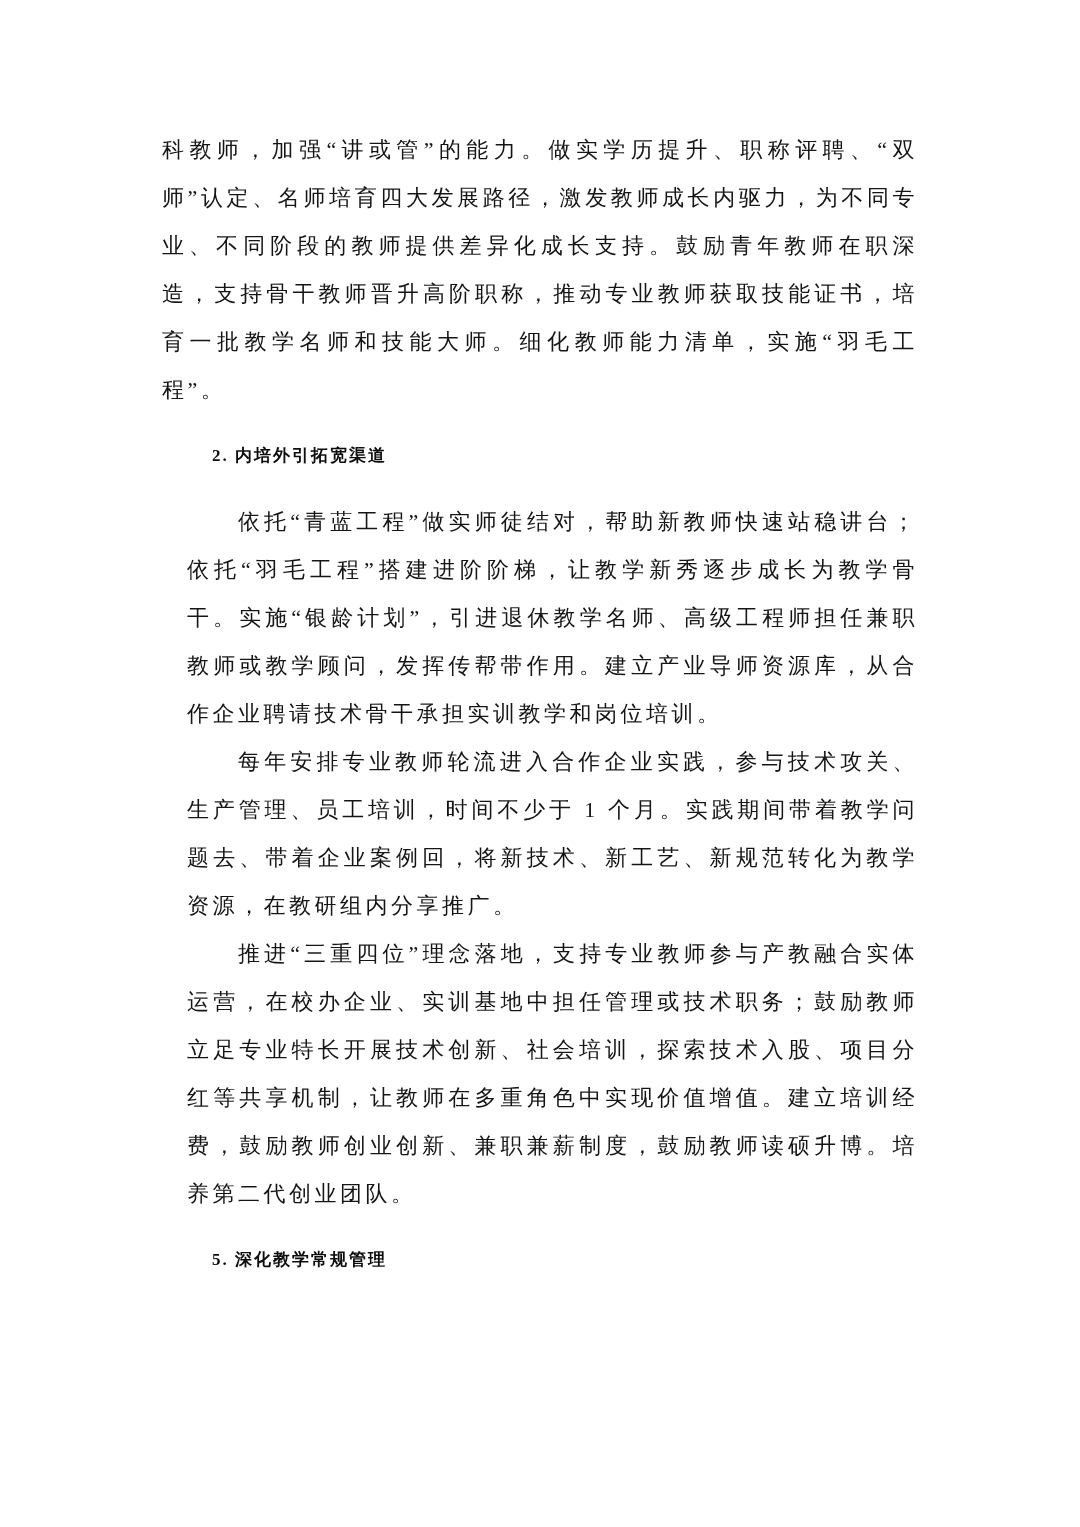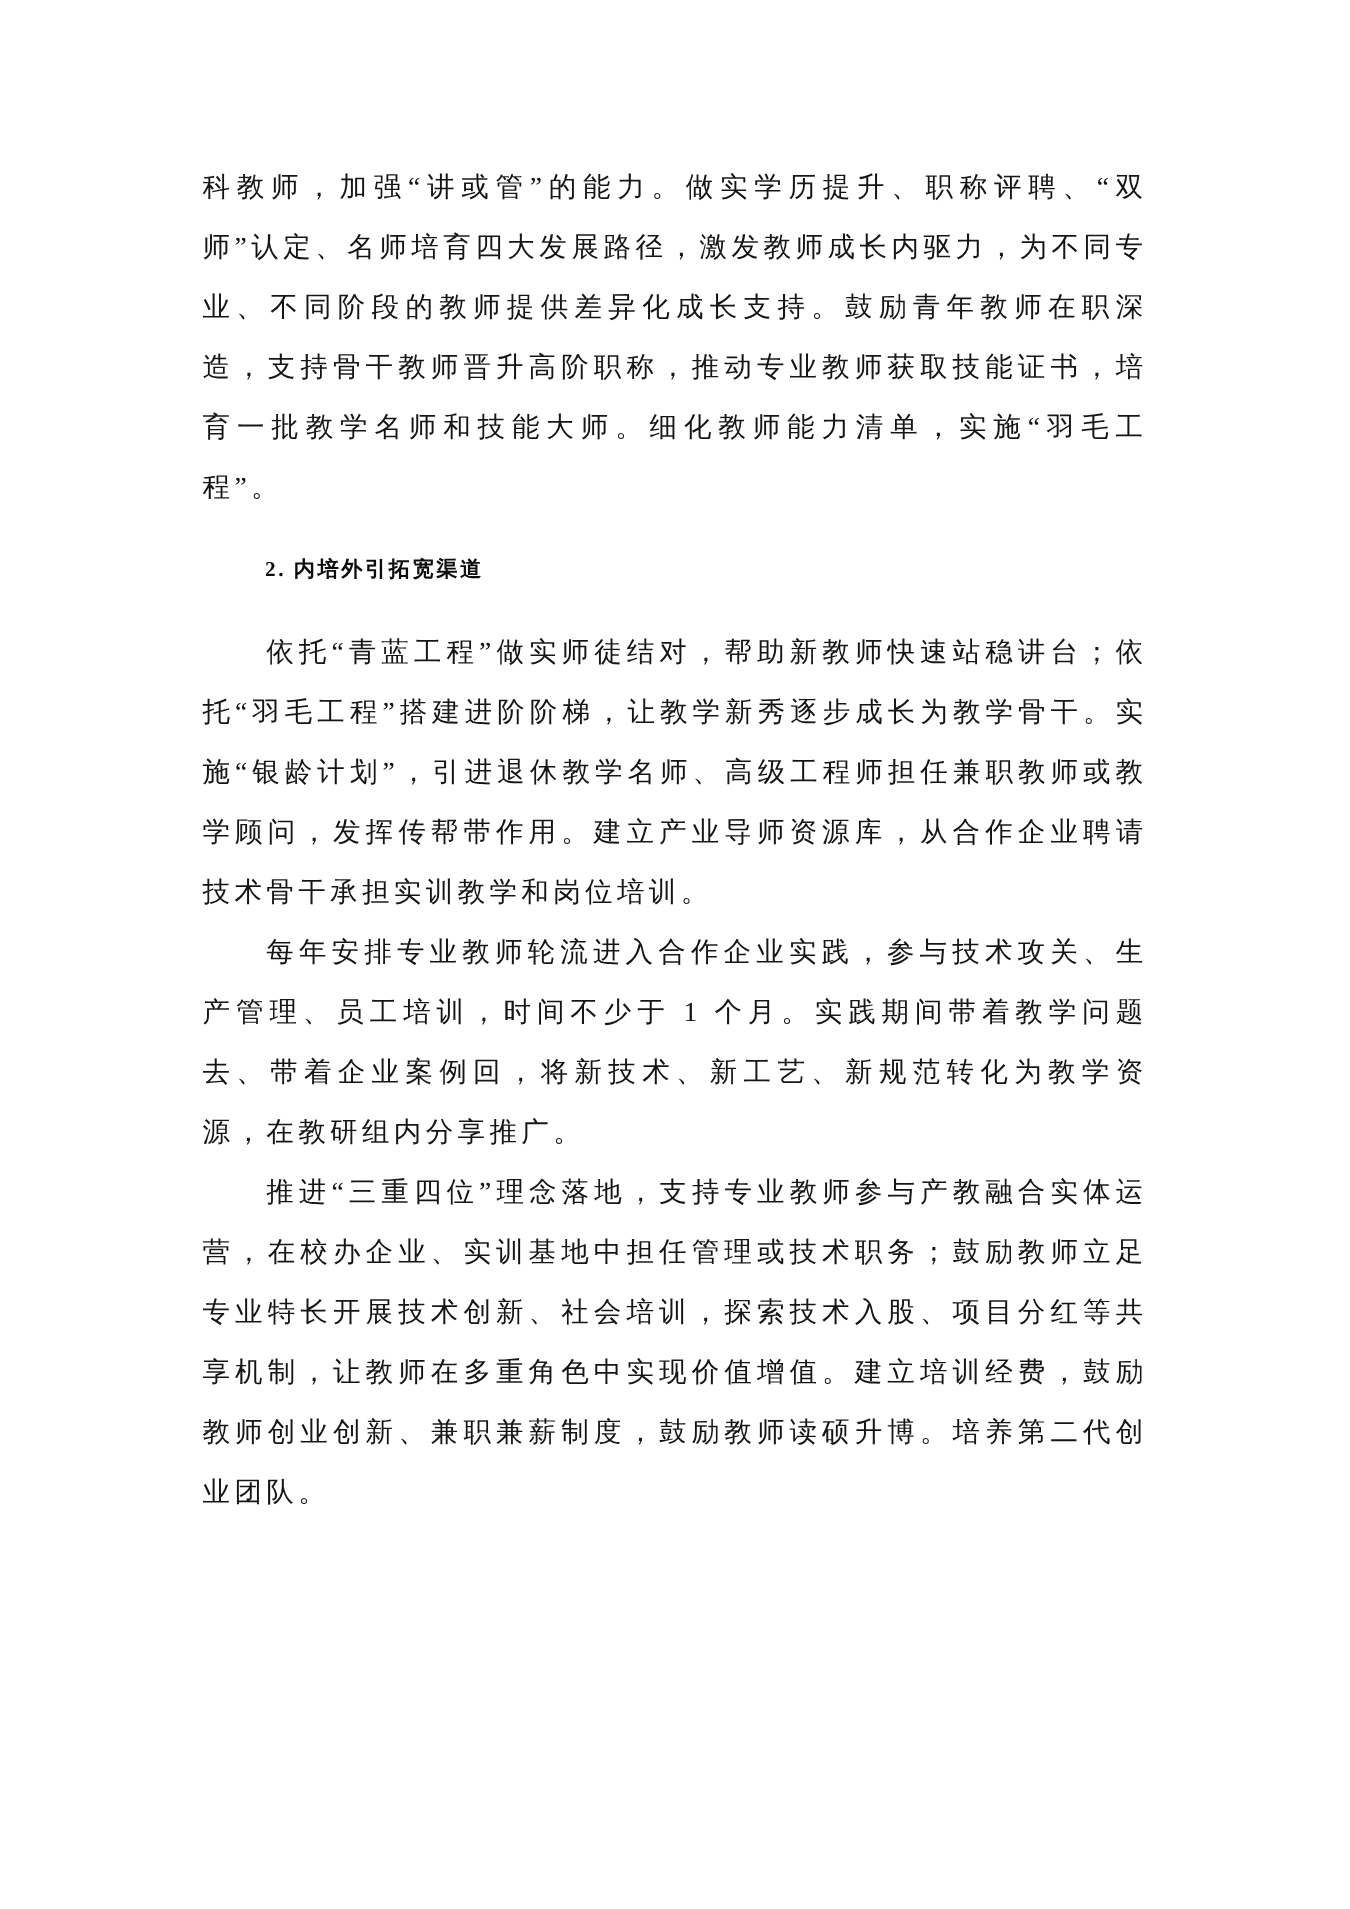--- a/index.html
+++ b/index.html
@@ -26,20 +26,21 @@
     margin: 0;
     font-size: 22px;
     line-height: 48px;
     letter-spacing: 3.5px;
     text-align: justify;
     text-justify: inter-ideograph;
     color: #151515;
   }
   p.body-para.indent {
     text-indent: 51px;
+    margin-left: 25px;
   }
   h3.sec-heading {
     margin: 18px 0;
     padding-left: 50px;
     font-size: 17px;
     line-height: 48px;
     font-weight: bold;
     letter-spacing: 2px;
     color: #0d0d0d;
   }
@@ -61,17 +62,18 @@
 
     <p class="body-para">科教师，加强“讲或管”的能力。做实学历提升、职称评聘、“双师”认定、名师培育四大发展路径，激发教师成长内驱力，为不同专业、不同阶段的教师提供差异化成长支持。鼓励青年教师在职深造，支持骨干教师晋升高阶职称，推动专业教师获取技能证书，培育一批教学名师和技能大师。细化教师能力清单，实施“羽毛工程”。</p>
 
     <h3 class="sec-heading">2. 内培外引拓宽渠道</h3>
     <p class="body-para indent">依托“青蓝工程”做实师徒结对，帮助新教师快速站稳讲台；依托“羽毛工程”搭建进阶阶梯，让教学新秀逐步成长为教学骨干。实施“银龄计划”，引进退休教学名师、高级工程师担任兼职教师或教学顾问，发挥传帮带作用。建立产业导师资源库，从合作企业聘请技术骨干承担实训教学和岗位培训。</p>
 
     <p class="body-para indent">每年安排专业教师轮流进入合作企业实践，参与技术攻关、生产管理、员工培训，时间不少于 1 个月。实践期间带着教学问题去、带着企业案例回，将新技术、新工艺、新规范转化为教学资源，在教研组内分享推广。</p>
 
     <p class="body-para indent">推进“三重四位”理念落地，支持专业教师参与产教融合实体运营，在校办企业、实训基地中担任管理或技术职务；鼓励教师立足专业特长开展技术创新、社会培训，探索技术入股、项目分红等共享机制，让教师在多重角色中实现价值增值。建立培训经费，鼓励教师创业创新、兼职兼薪制度，鼓励教师读硕升博。培养第二代创业团队。</p>
 
+    <h3 class="sec-heading">5. 深化教学常规管理</h3>
 
   </div>
 
   <div class="page-number">30</div>
 </div>
 
 </body></html>

